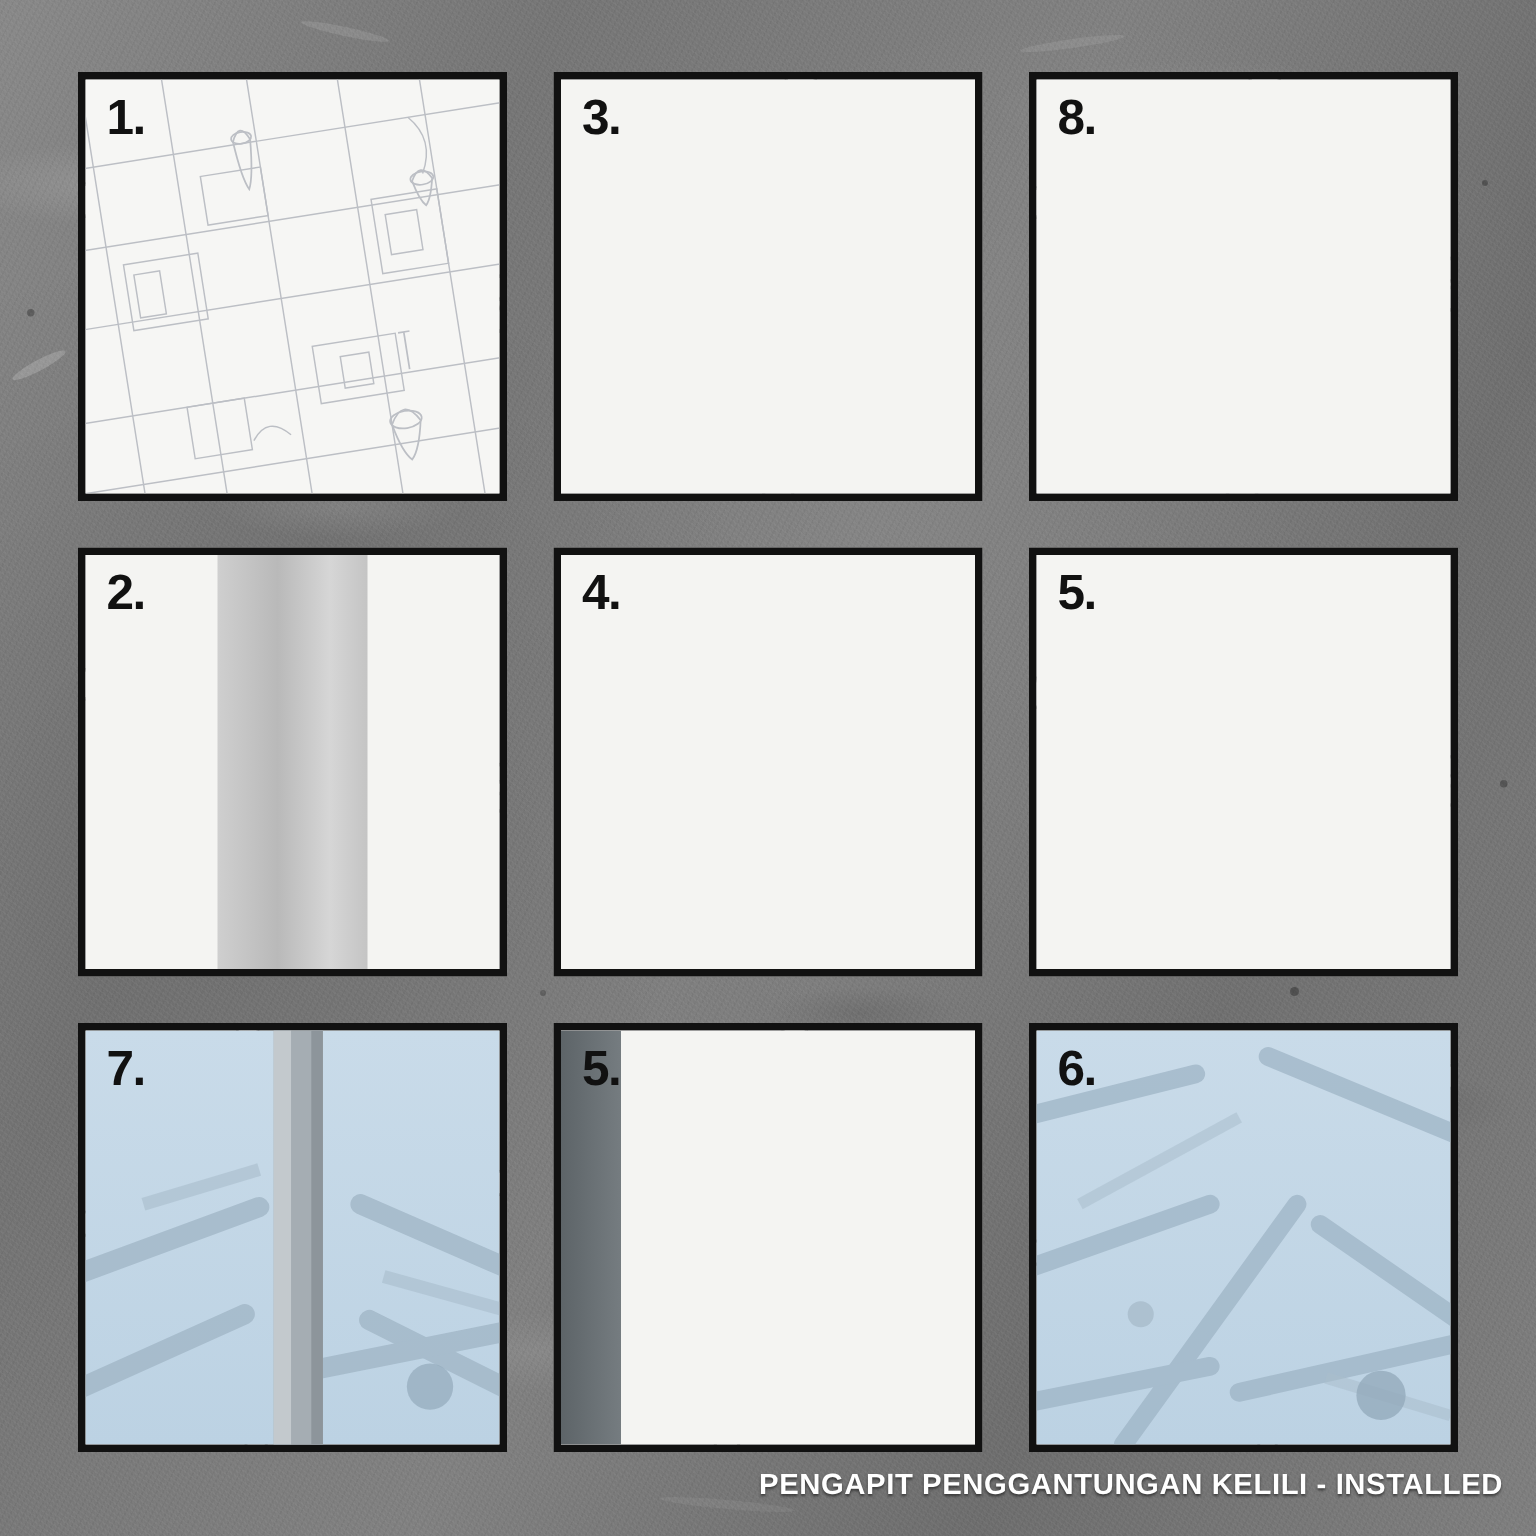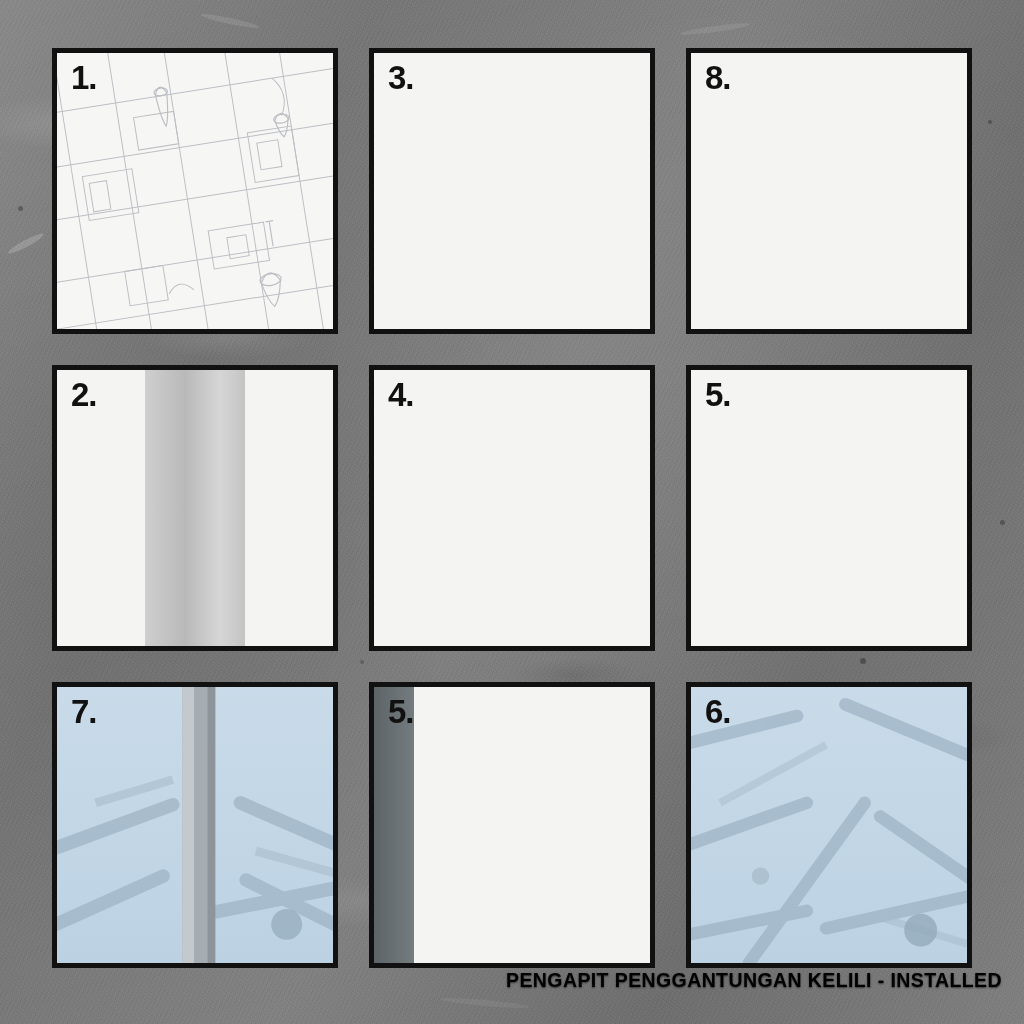--- a/index.html
+++ b/index.html
@@ -71,22 +71,22 @@
     position:absolute; top:-10%; height:120%;
     background:linear-gradient(90deg,#cfcfcf,#b9b9b9 40%,#d6d6d6 75%,#c4c4c4);
   }
 
   .bg-sky { position:absolute; inset:0; background:linear-gradient(180deg,#c9dbe9,#bcd2e3); }
   .bg-darkcol { position:absolute; inset:0; background:#f4f4f2; }
 
   
   #caption {
     position:absolute;
-    right:22px; bottom:32px;
-    color:#000000;
+    right:22px; bottom:22px;
+    color:#ffffff;
     font-size:19.5px;
     font-weight:bold;
     letter-spacing:.4px;
     text-shadow:0 1px 2px rgba(0,0,0,.55);
     font-family:"Liberation Sans", sans-serif;
     white-space:nowrap;
   }
 </style>
 </head>
 <body>

